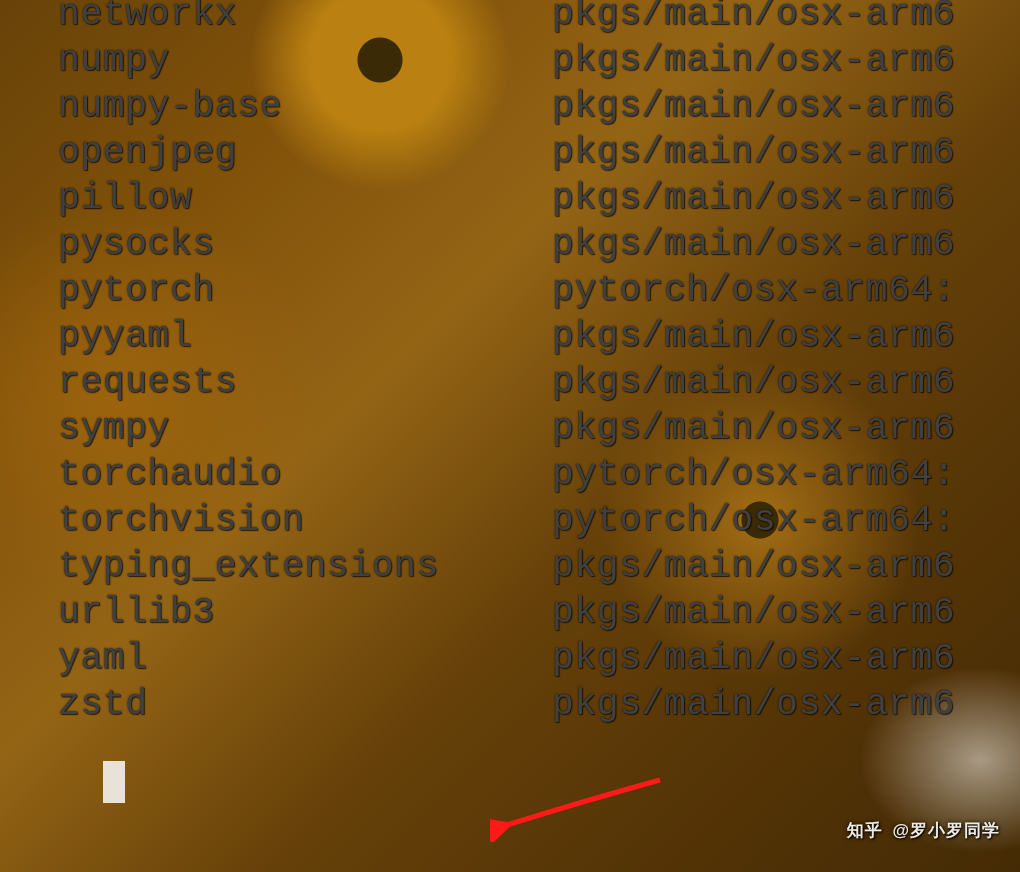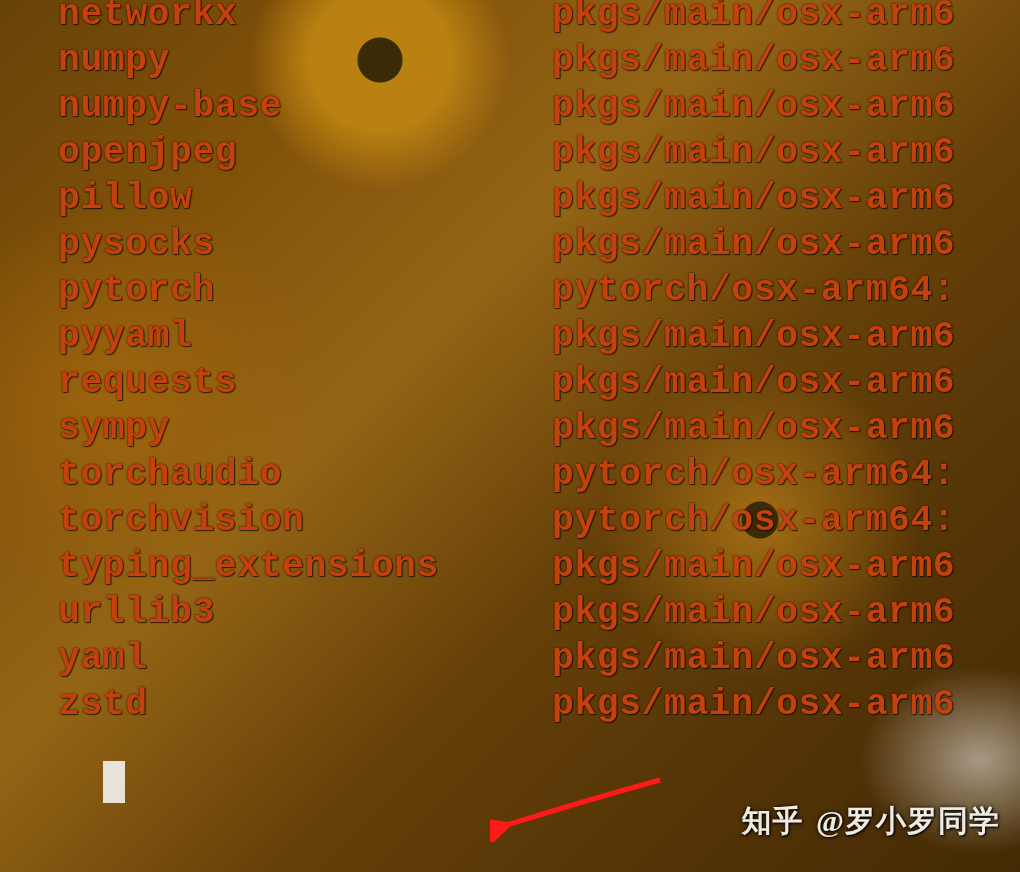--- a/index.html
+++ b/index.html
@@ -25,24 +25,24 @@
     inset: 0;
     background:
       radial-gradient(ellipse at 980px 760px, rgba(245,240,235,0.55) 0px, rgba(0,0,0,0) 120px),
       radial-gradient(circle at 380px 60px, #3a2a05 0px, #3a2a05 22px, rgba(0,0,0,0) 23px),
       radial-gradient(circle at 760px 520px, #3a2a05 0px, #3a2a05 18px, rgba(0,0,0,0) 19px);
     mix-blend-mode: normal;
   }
   .terminal {
     position: absolute;
     inset: 0;
-    color: #c2410c;
+    color: #404040;
     font-size: 36.5px;
     line-height: 46px;
-    font-weight: 700;
+    font-weight: 400;
     white-space: pre;
     letter-spacing: 0.5px;
     text-shadow: 0 0 2px rgba(0,0,0,0.8), 1px 1px 1px rgba(0,0,0,0.6);
   }
   .rows {
     position: absolute;
     top: -8px;
     left: 6px;
     right: 0;
   }
@@ -78,22 +78,22 @@
     bottom: 30px;
     width: 180px;
     height: 70px;
     pointer-events: none;
   }
   .watermark {
     position: absolute;
     right: 20px;
     bottom: 30px;
     color: #efeae2;
-    font-family: Liberation Serif, serif;
-    font-size: 30px;
+    font-family: Liberation Sans, sans-serif;
+    font-size: 17px;
     font-weight: 600;
     text-shadow: 0 0 4px rgba(0,0,0,0.9), 1px 1px 2px rgba(0,0,0,0.9);
     letter-spacing: 1px;
   }
   .watermark .zh {
     font-weight: 800;
     margin-right: 4px;
   }
 </style>
 </head>

